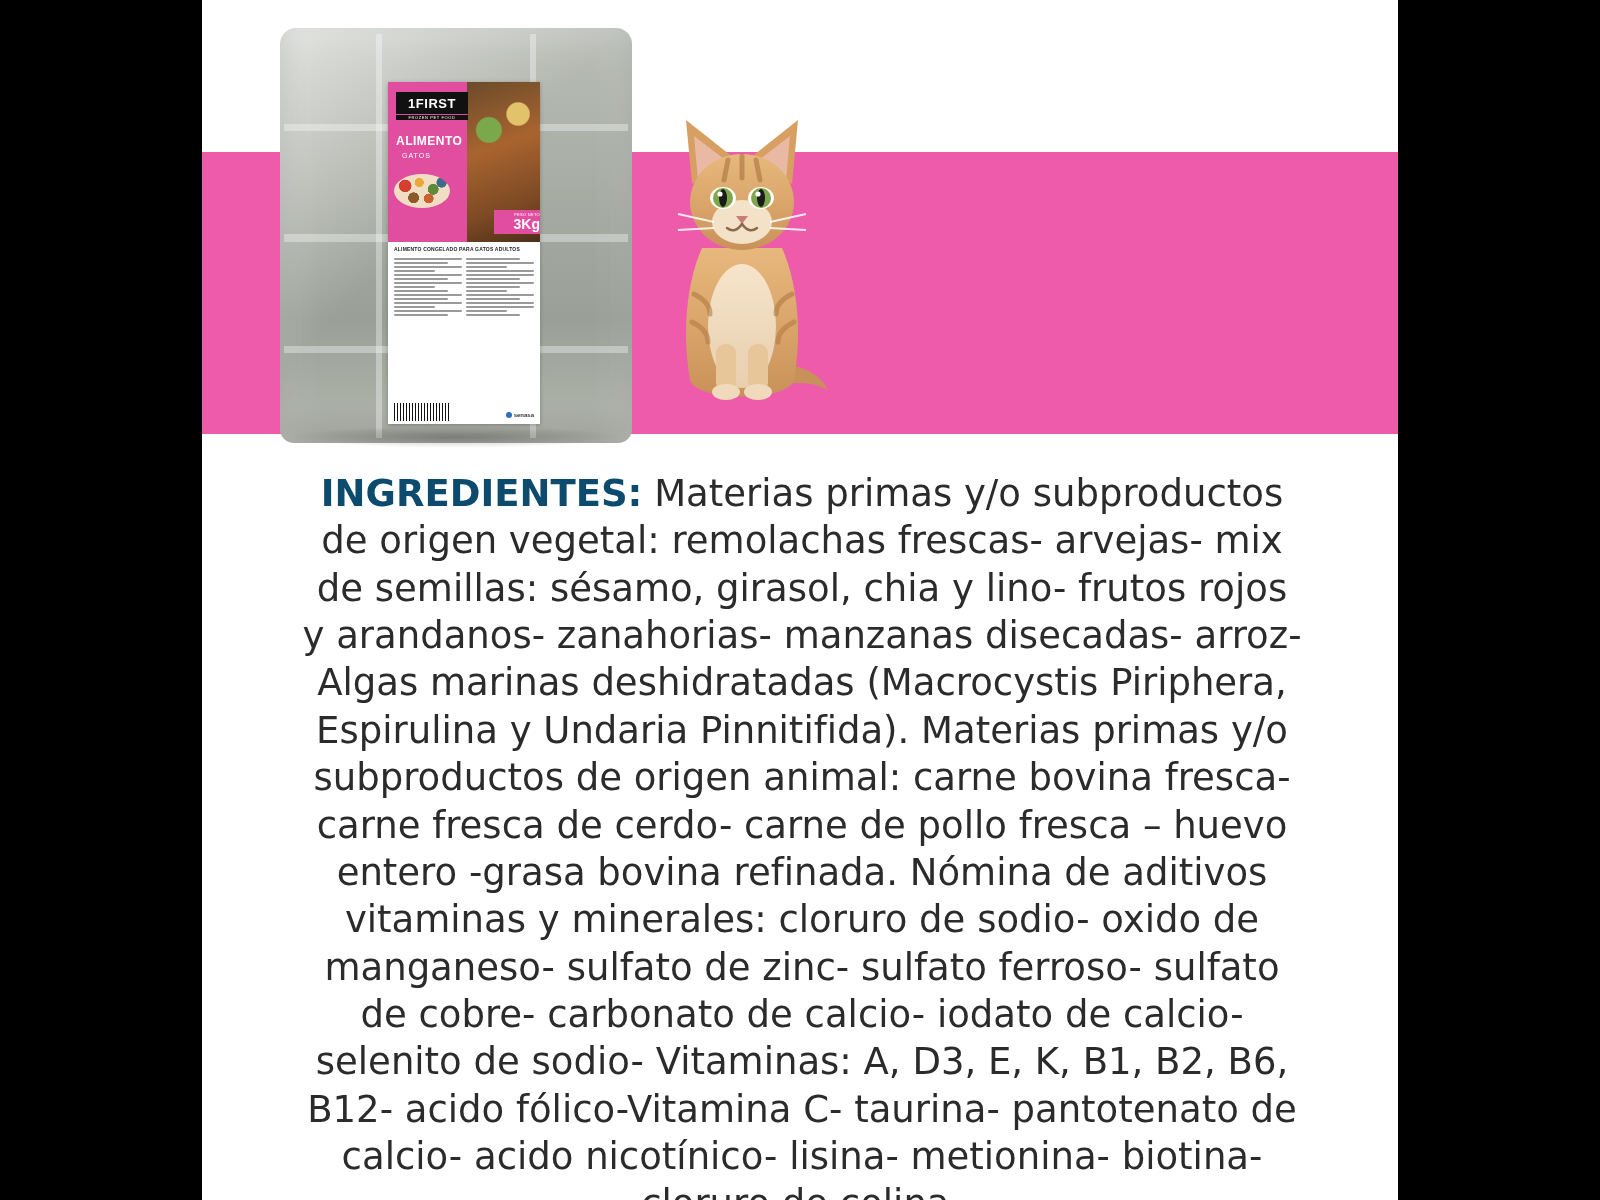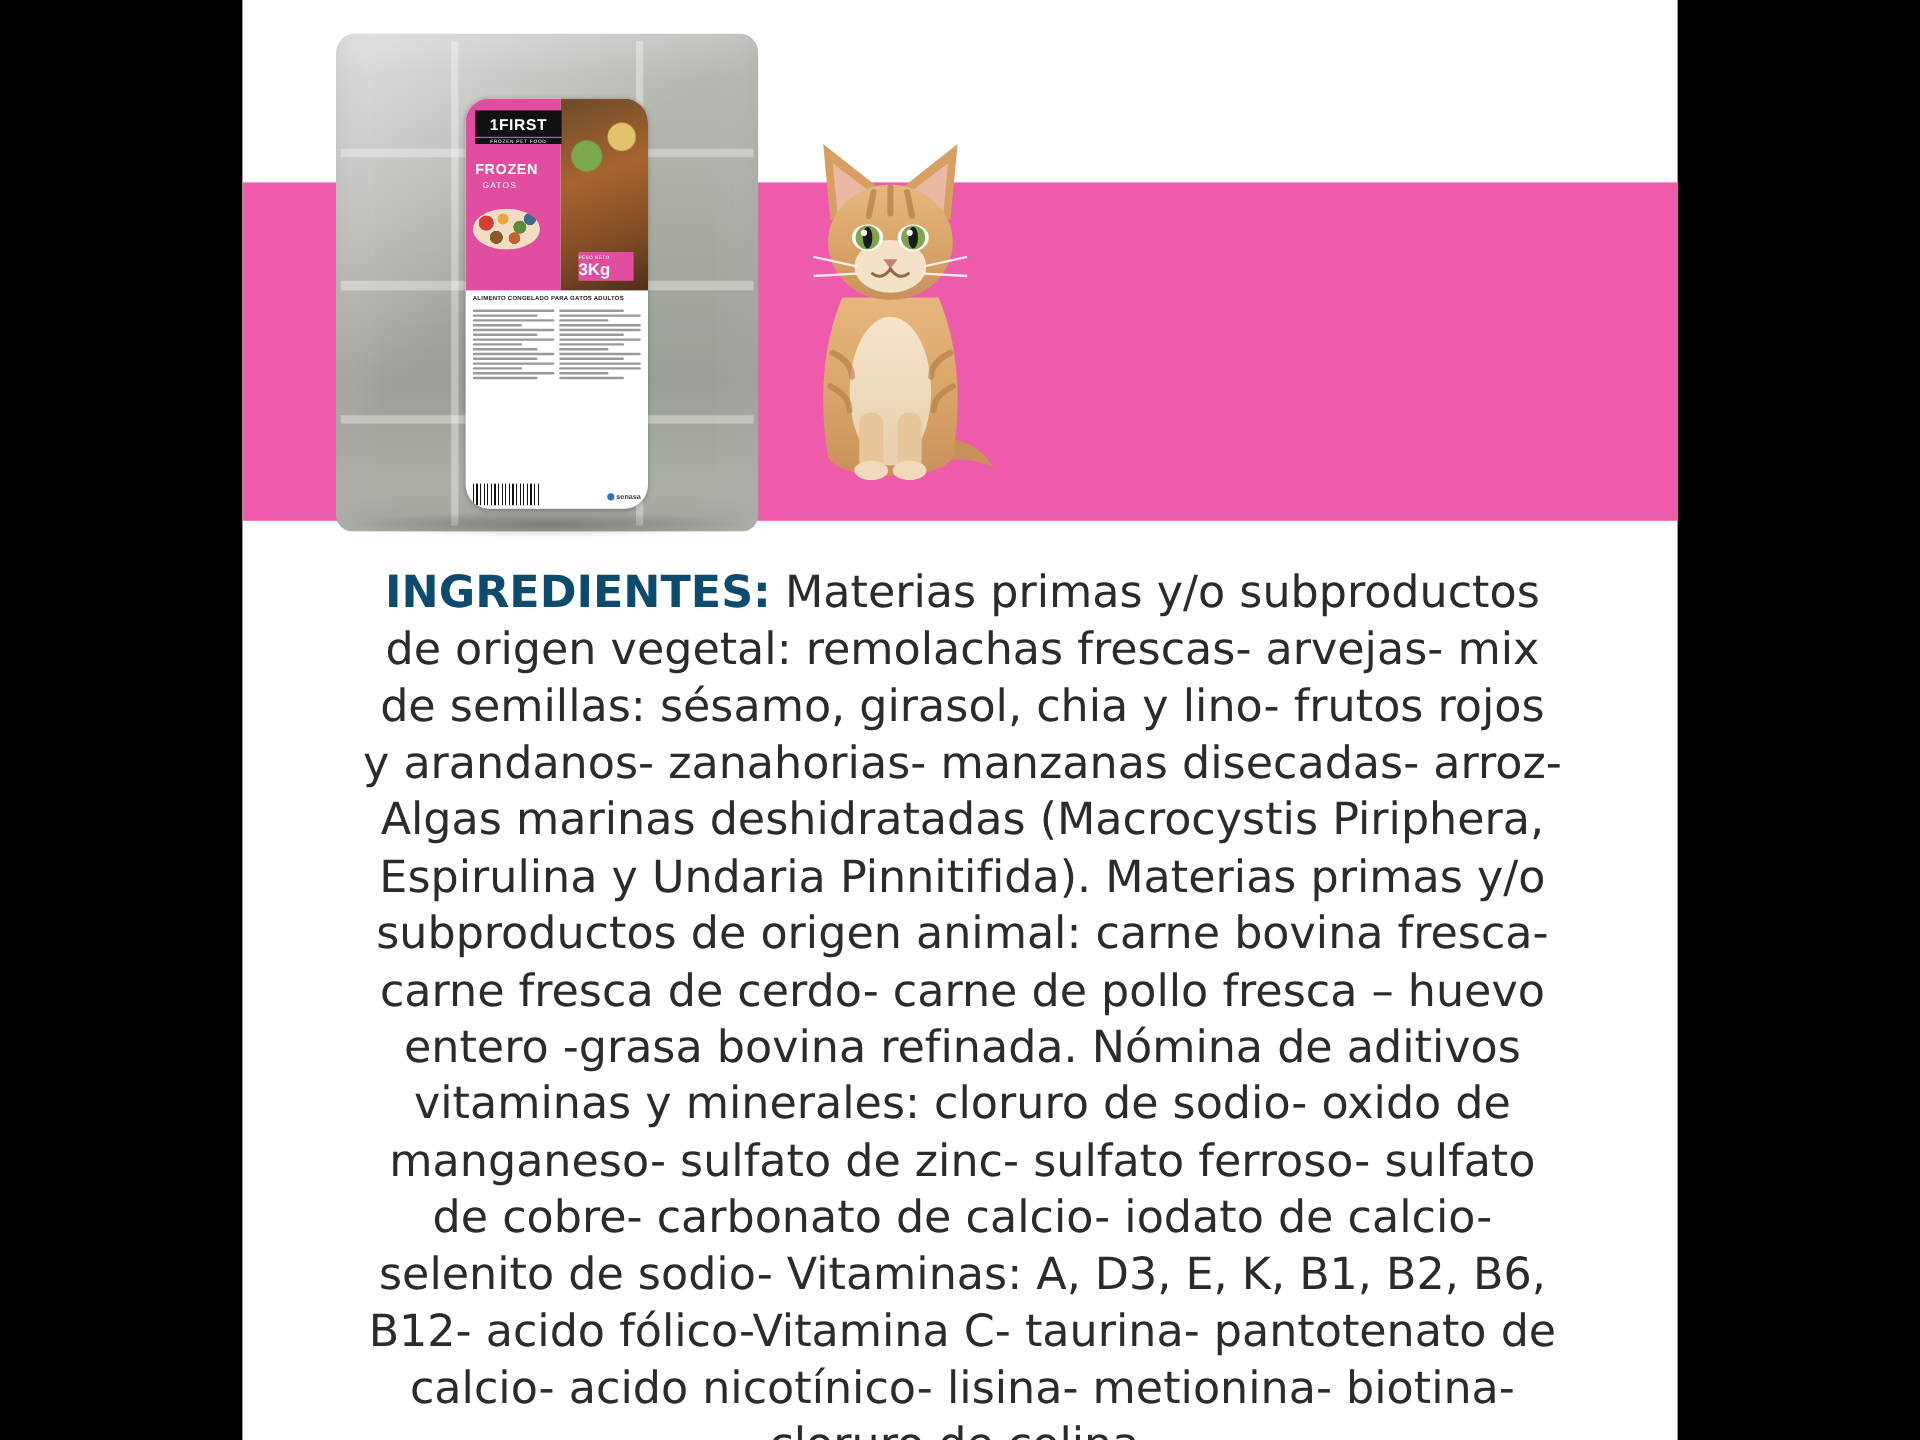--- a/index.html
+++ b/index.html
@@ -102,21 +102,20 @@
   
   .label {
     position: absolute;
     left: 108px;
     top: 54px;
     width: 152px;
     height: 342px;
     background: #ffffff;
     box-shadow: 0 1px 4px rgba(0,0,0,0.25);
     overflow: hidden;
-    border-radius: 20px;
   }
   .label-top {
     position: relative;
     height: 160px;
     display: flex;
   }
   .label-top-left {
     width: 52%;
     background: #e14ea0;
     position: relative;
@@ -175,25 +174,25 @@
       radial-gradient(circle at 20% 35%, #d4402f 0 12%, rgba(0,0,0,0) 13%),
       radial-gradient(circle at 45% 25%, #e8a93a 0 11%, rgba(0,0,0,0) 12%),
       radial-gradient(circle at 70% 45%, #5f8a3a 0 12%, rgba(0,0,0,0) 13%),
       radial-gradient(circle at 35% 70%, #8a5a2a 0 12%, rgba(0,0,0,0) 13%),
       radial-gradient(circle at 62% 72%, #c9602f 0 11%, rgba(0,0,0,0) 12%),
       radial-gradient(circle at 85% 25%, #3f6b8a 0 9%, rgba(0,0,0,0) 10%),
       #f1ddc4;
   }
   .weight-box {
     position: absolute;
-    right: 12px; bottom: 8px;
+    right: 0; bottom: 8px;
     width: 46px;
     background: #e14ea0;
     color: #fff;
-    text-align: left;
+    text-align: right;
     padding: 2px 0 3px;
   }
   .weight-net { font-size: 4px; letter-spacing: 0.3px; display:block; }
   .weight-val { font-size: 14px; font-weight: bold; display:block; line-height: 1; }
   .label-strip {
     position: absolute;
     left: 0; top: 160px;
     width: 100%;
     padding: 4px 6px;
     box-sizing: border-box;
@@ -292,21 +291,21 @@
       <div class="crease h3"></div>
       <div class="crease v1"></div>
       <div class="crease v2"></div>
       <div class="pack-shadow"></div>
 
       <div class="label">
         <div class="label-top">
           <div class="label-top-left">
             <div class="brand">1FIRST</div>
             <div class="brand-sub">FROZEN PET FOOD</div>
-            <div class="label-title">FROZEN</div>
+            <div class="label-title">ALIMENTO</div>
             <div class="label-sub">GATOS</div>
             <div class="kibble"></div>
           </div>
           <div class="label-top-right"></div>
           <div class="weight-box">
             <span class="weight-net">PESO NETO</span>
             <span class="weight-val">3Kg</span>
           </div>
         </div>
 

